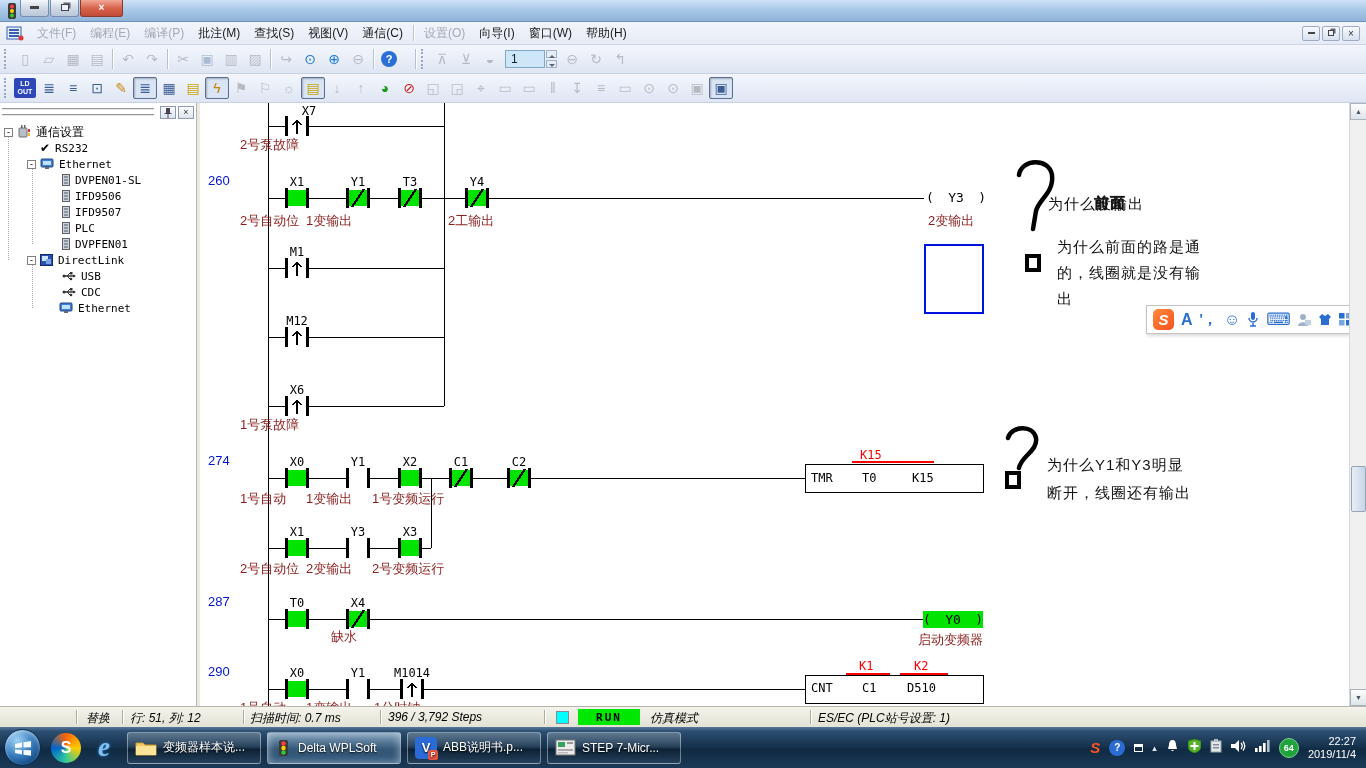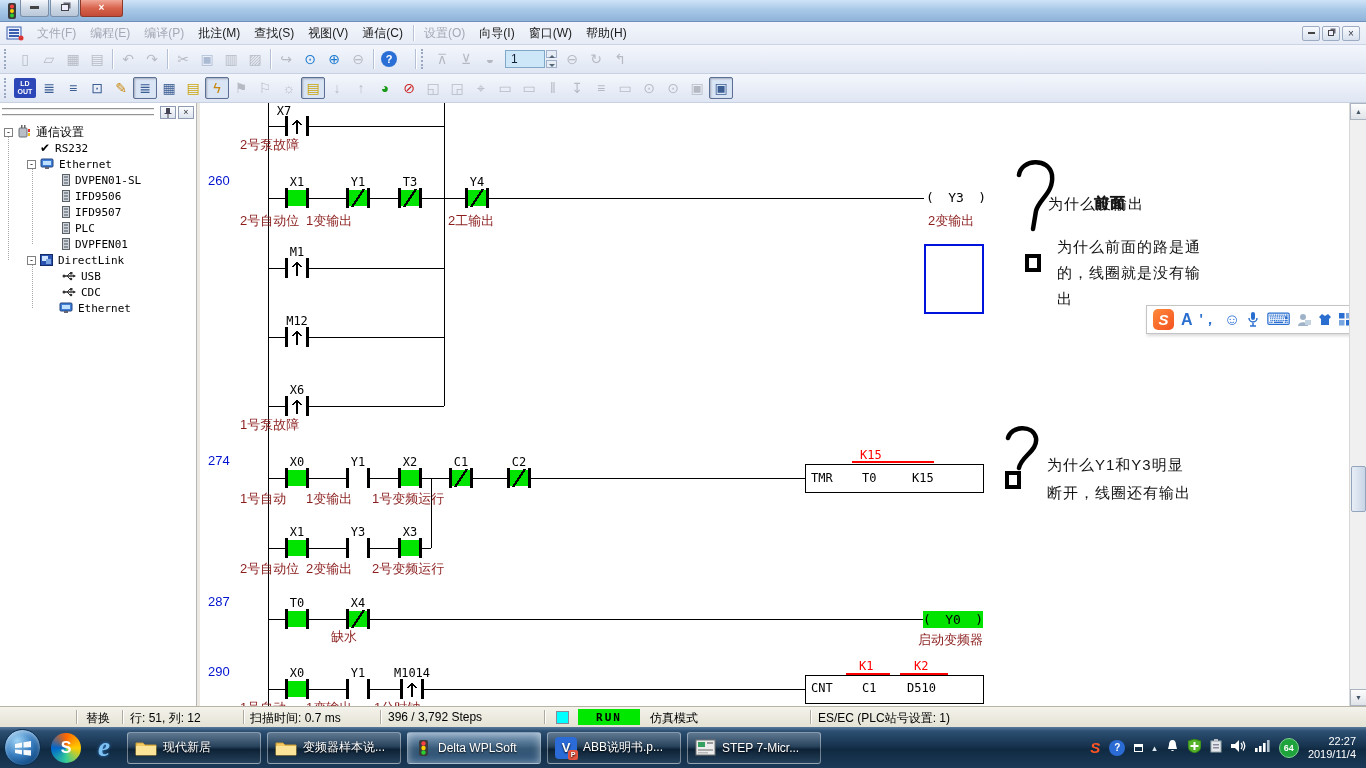--- a/index.html
+++ b/index.html
@@ -98,21 +98,21 @@
   
   .vscroll { width:17px; background:#f0f0f0; border-left:1px solid #d8d8d8; position:relative; }
   .varrow { position:absolute; left:0; width:17px; height:17px; background:linear-gradient(#fdfdfd,#dfe3e8);
     border:1px solid #aab4c0; display:flex; align-items:center; justify-content:center; font-size:7px; color:#456; }
   .vthumb { position:absolute; left:1px; width:15px; height:46px; top:363px; border:1px solid #93a5bd;
     border-radius:2px; background:linear-gradient(90deg,#e8eef6,#c8d5e6); }
 
   
   .statusbar { height:21px; background:linear-gradient(#f4f3ec,#e4e2d4); border-top:1px solid #b7b4a6;
     position:relative; font-size:12px; color:#000; }
-  .sseg { position:absolute; top:3px; white-space:nowrap; }
+  .sseg { position:absolute; top:3px; white-space:nowrap;font-style:italic; }
   .ssep { position:absolute; top:3px; width:2px; height:14px; border-left:1px solid #aeab9e; border-right:1px solid #fff; }
   .runbox { position:absolute; left:578px; top:2px; width:62px; height:16px; background:#00e800;
     display:flex; align-items:center; justify-content:center; font-family:"DejaVu Sans Mono",monospace;
     font-weight:bold; font-size:11px; letter-spacing:2px; }
   .cyansq { position:absolute; left:556px; top:4px; width:13px; height:13px; background:#00ffff; border:1px solid #889; }
 
   
   .taskbar { height:41px; background:linear-gradient(#56799c 0%,#2c4f72 10%,#173450 45%,#102a42 55%,#1b3a58 100%);
     display:flex; align-items:center; padding:0 4px; position:relative; }
   .orb { width:37px; height:37px; border-radius:50%; margin-right:10px;
@@ -516,21 +516,21 @@
         <line x1="652" y1="359" x2="734" y2="359" stroke="#ff0000" stroke-width="2"></line>
         <line x1="646" y1="571" x2="690" y2="571" stroke="#ff0000" stroke-width="2"></line>
         <line x1="700" y1="571" x2="748" y2="571" stroke="#ff0000" stroke-width="2"></line>
       </svg>
 
       <div class="rnum" style="left:8px;top:70px">260</div>
       <div class="rnum" style="left:8px;top:350px">274</div>
       <div class="rnum" style="left:8px;top:491px">287</div>
       <div class="rnum" style="left:8px;top:561px">290</div>
 
-      <div class="dev" style="left:84px;top:1px">X7</div>
+      <div class="dev" style="left:109px;top:1px">X7</div>
       <div class="dev" style="left:97px;top:72px">X1</div>
       <div class="dev" style="left:158px;top:72px">Y1</div>
       <div class="dev" style="left:210px;top:72px">T3</div>
       <div class="dev" style="left:277px;top:72px">Y4</div>
       <div class="dev" style="left:97px;top:142px">M1</div>
       <div class="dev" style="left:97px;top:211px">M12</div>
       <div class="dev" style="left:97px;top:280px">X6</div>
       <div class="dev" style="left:97px;top:352px">X0</div>
       <div class="dev" style="left:158px;top:352px">Y1</div>
       <div class="dev" style="left:210px;top:352px">X2</div>
@@ -677,27 +677,20 @@
           <path d="M9.5 10 L17 10.3 V15.8 L9.5 14.7 Z" fill="#fff" opacity=".95"></path>
         </svg>
     </div>
     <div class="qicon sogou-q">
         <span>S</span>
       </div>
     <div class="qicon">
         <span class="ie-e">e</span>
       </div>
 
-    <div class="task-btn">
-      <svg width="22" height="18">
-          <path d="M1 4 h7 l2 2 h11 v10 h-20 z" fill="#f2c963" stroke="#c99d36"></path>
-          <path d="M1 7 h20 v9 h-20 z" fill="#fbe398"></path>
-        </svg>
-      <span class="tb-label">现代新居</span>
-    </div>
     <div class="task-btn">
       <svg width="22" height="18">
           <path d="M1 4 h7 l2 2 h11 v10 h-20 z" fill="#f2c963" stroke="#c99d36"></path>
           <path d="M1 7 h20 v9 h-20 z" fill="#fbe398"></path>
         </svg>
       <span class="tb-label">变频器样本说...</span>
     </div>
     <div class="task-btn active">
       <svg width="17" height="18">
           <rect x="4" y="1" width="9" height="16" rx="2" fill="#3b3b3b"></rect>

